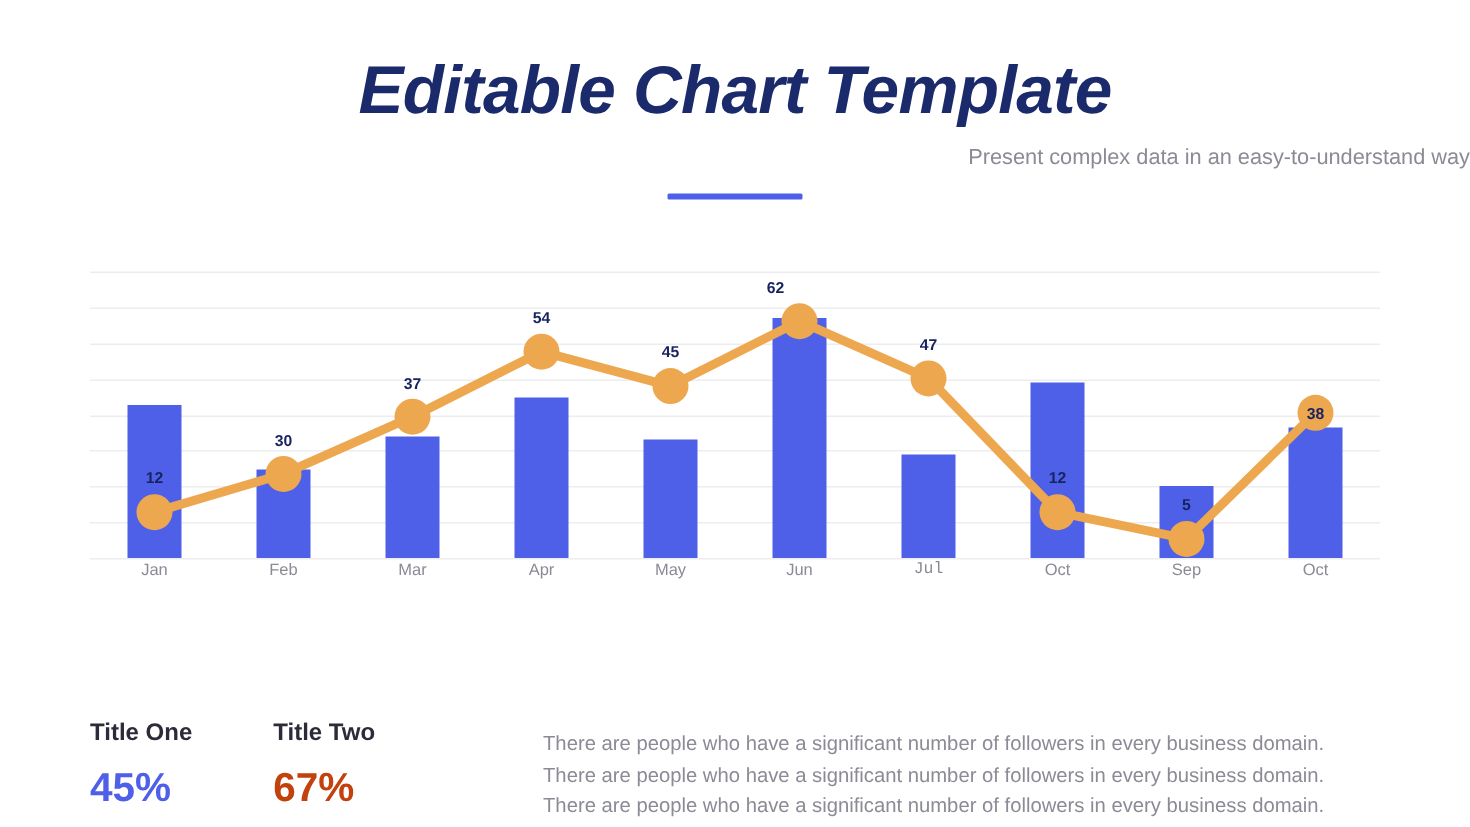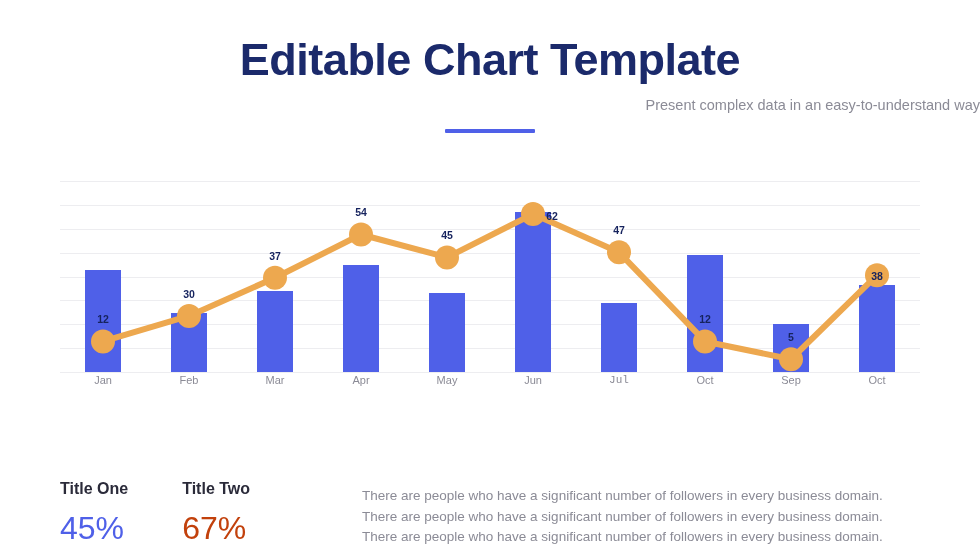--- a/index.html
+++ b/index.html
@@ -20,20 +20,21 @@
     text-align: center;
     padding-top: 36px;
   }
   .page-title {
     font-size: 45px;
     font-weight: bold;
     color: #1b2a6b;
     letter-spacing: -0.5px;
     line-height: 1.05;
     margin: 0;
+    font-style: italic;
   }
   .page-subtitle {
     font-size: 14.5px;
     color: #8b8b96;
     margin: 14px 0 0 0;
     font-weight: normal;
     text-align: right;
   }
   .accent-rule {
     width: 90px;
@@ -135,22 +136,22 @@
     gap: 54px;
   }
   .stat-title {
     font-size: 16px;
     font-weight: bold;
     color: #2b2b3a;
     margin: 0 0 14px 0;
     white-space: nowrap;
   }
   .stat-value {
-    font-size: 32px;
-    font-weight: normal;
+    font-size: 27px;
+    font-weight: bold;
     margin: 0;
     line-height: 1;
   }
   .stat-value.blue { color: #4f60e8; }
   .stat-value.orange { color: #c2410c; }
 
   .body-copy {
     position: absolute;
     left: 362px;
     top: 6px;
@@ -226,21 +227,21 @@
       <circle cx="645" cy="180.44" r="12" fill="#eda84f"></circle>
       <circle cx="731" cy="198.26666666666668" r="12" fill="#eda84f"></circle>
       <circle cx="817" cy="114.22666666666666" r="12" fill="#eda84f"></circle>
     </svg>
   <div class="plot">
       <div class="dot-label" style="left: 43px; top: 138.44px; color: rgb(22, 35, 94);">12</div>
       <div class="dot-label" style="left: 129px; top: 112.973px; color: rgb(22, 35, 94);">30</div>
       <div class="dot-label" style="left: 215px; top: 74.7733px; color: rgb(22, 35, 94);">37</div>
       <div class="dot-label" style="left: 301px; top: 31.48px; color: rgb(22, 35, 94);">54</div>
       <div class="dot-label" style="left: 387px; top: 54.4px; color: rgb(22, 35, 94);">45</div>
-      <div class="dot-label" style="left: 492px; top: 11.1067px; color: rgb(22, 35, 94); margin-top: 24px;">62</div>
+      <div class="dot-label" style="left: 457px; top: 11.1067px; color: rgb(22, 35, 94);">62</div>
       <div class="dot-label" style="left: 559px; top: 49.3067px; color: rgb(22, 35, 94);">47</div>
       <div class="dot-label" style="left: 645px; top: 138.44px; color: rgb(22, 35, 94);">12</div>
       <div class="dot-label" style="left: 731px; top: 156.267px; color: rgb(22, 35, 94);">5</div>
       <div class="dot-label" style="left: 817px; top: 72.2267px; color: rgb(22, 35, 94); margin-top: 23px;">38</div>
     </div>
 </div>
 
 <div class="axis">
     <div class="axis-label" style="left: 0px;">Jan</div>
     <div class="axis-label" style="left: 86px;">Feb</div>

